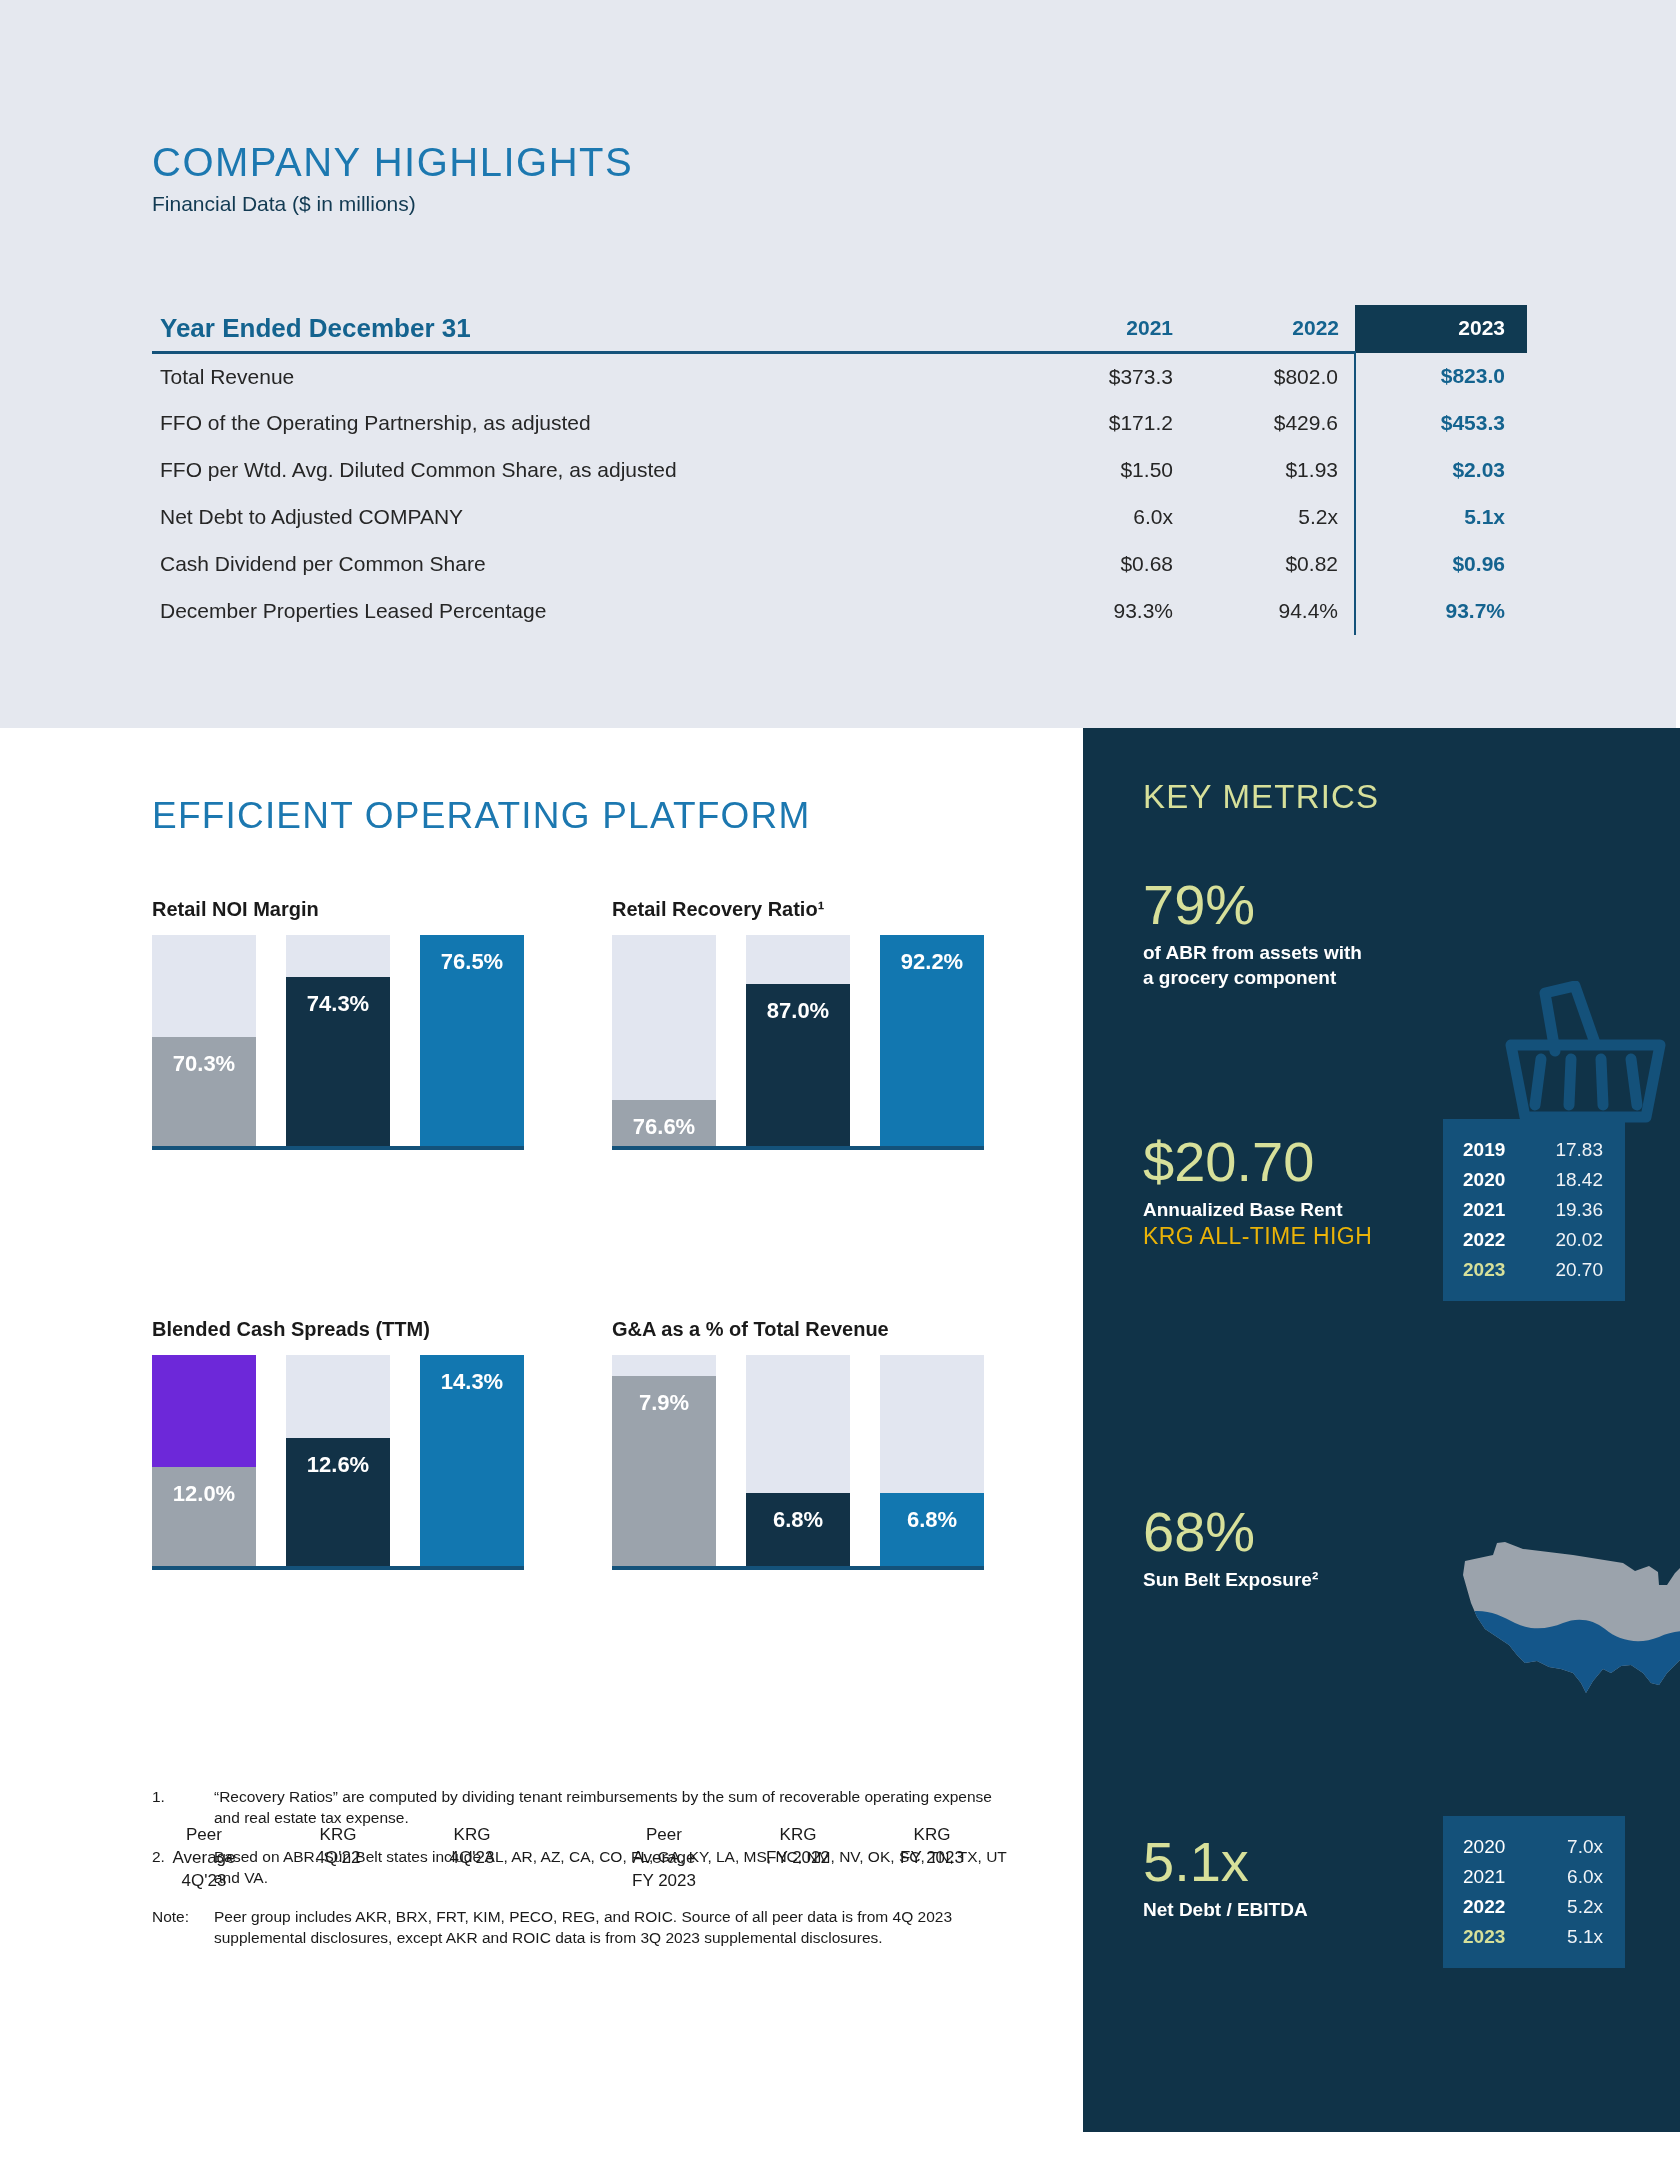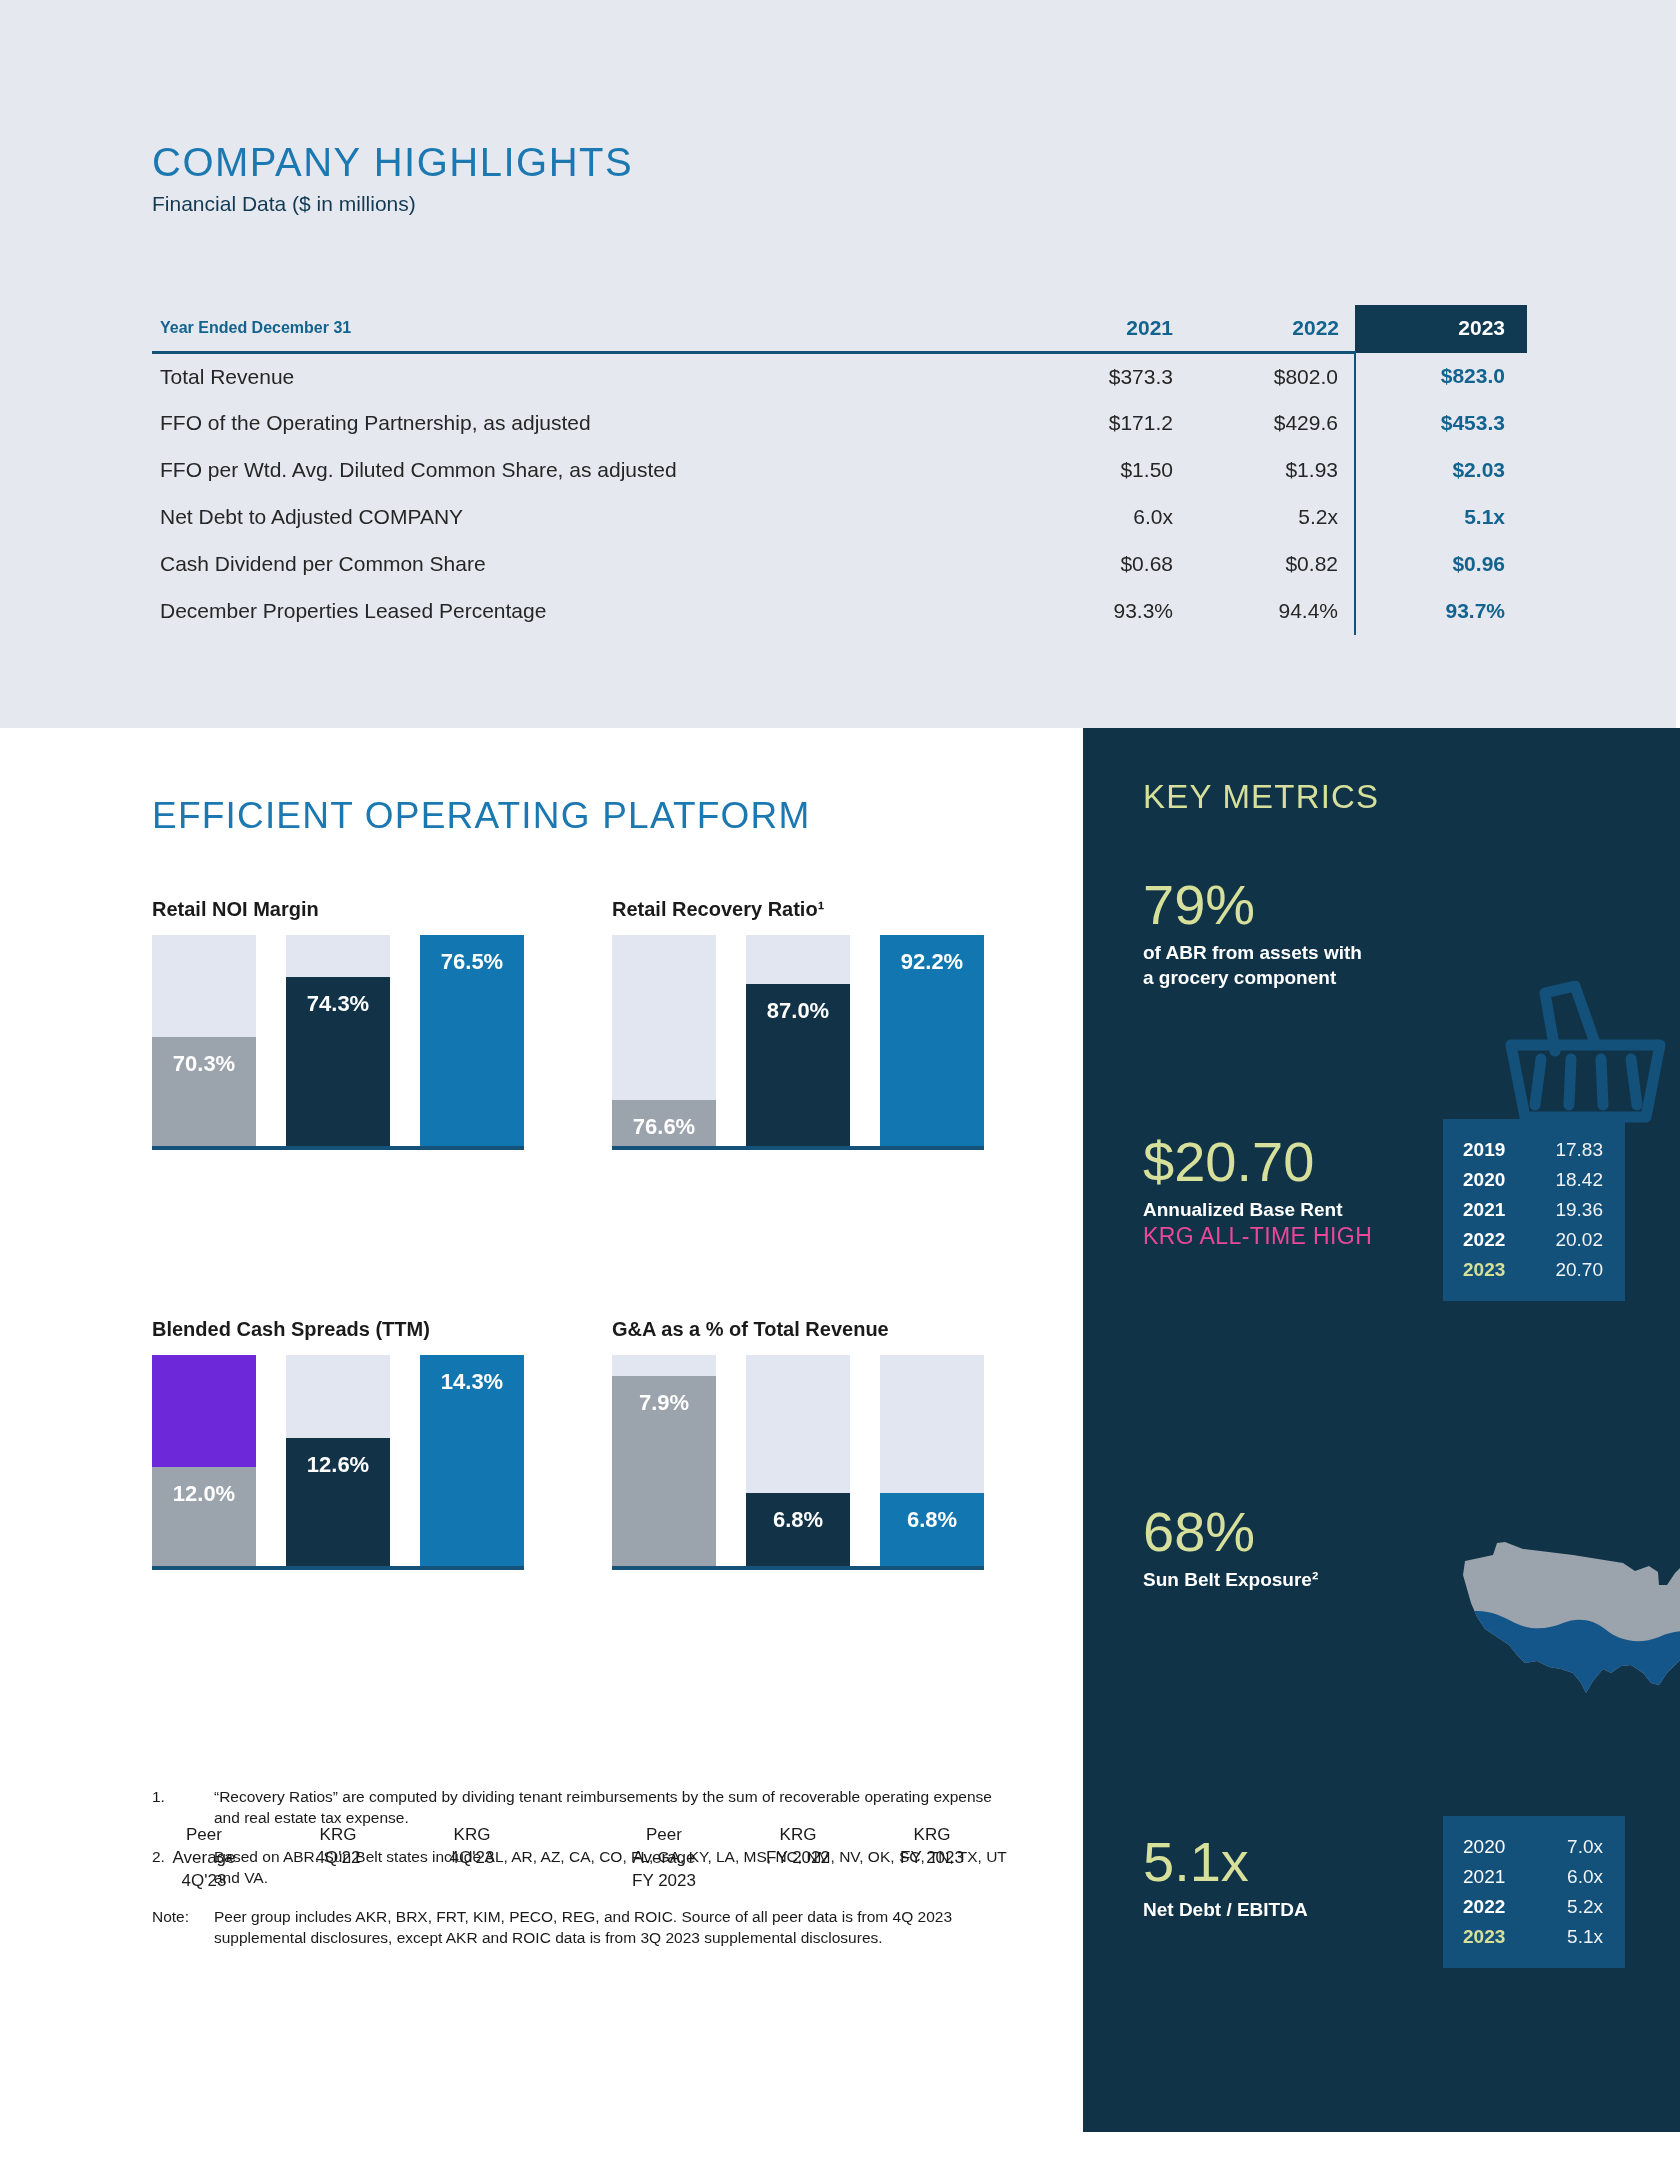--- a/index.html
+++ b/index.html
@@ -24,21 +24,21 @@
     font-size:21px;color:#123a52;font-weight:400;white-space:nowrap;
   }
   
   #fin-table{
     position:absolute;left:152px;top:305px;width:1375px;
     border-collapse:collapse;
   }
   #fin-table th,#fin-table td{padding:0;}
   .hdr-row{height:46px;}
   .hdr-label{
-    text-align:left;font-size:16px;font-weight:bold;color:#14638f;
+    text-align:left;font-size:26px;font-weight:bold;color:#14638f;
     padding-left:8px!important;vertical-align:middle;
   }
   .hdr-y{
     text-align:right;font-size:21px;font-weight:bold;color:#14638f;
     vertical-align:middle;width:150px;padding-right:16px!important;
   }
   .hdr-y-hl{
     text-align:right;font-size:21px;font-weight:bold;color:#ffffff;
     background:#103a52;vertical-align:middle;width:150px;padding-right:22px!important;
   }
@@ -99,21 +99,21 @@
     position:absolute;left:60px;top:50px;color:#d7e09a;font-size:33px;
     letter-spacing:1.2px;white-space:nowrap;
   }
   .metric{position:absolute;}
   .metric-big{
     color:#d7e09a;font-size:56px;font-weight:400;line-height:58px;white-space:nowrap;
   }
   .metric-sub{
     color:#ffffff;font-size:19px;font-weight:bold;line-height:25px;margin-top:6px;
   }
-  .metric-sub2{color:#ec4899;font-size:23px;line-height:28px;letter-spacing:.4px;}
+  .metric-sub2{color:#eab308;font-size:23px;line-height:28px;letter-spacing:.4px;}
   .mini-table{
     position:absolute;background:#14517a;padding:16px 22px 16px 20px;
   }
   .mini-row{display:flex;line-height:30px;white-space:nowrap;}
   .mini-y{
     width:74px;font-size:19px;font-weight:bold;color:#ffffff;
   }
   .mini-y.hl{color:#d7e09a;}
   .mini-y.plain{font-weight:normal;}
   .mini-v{font-size:19px;color:#f0f3f7;text-align:right;width:66px;}

